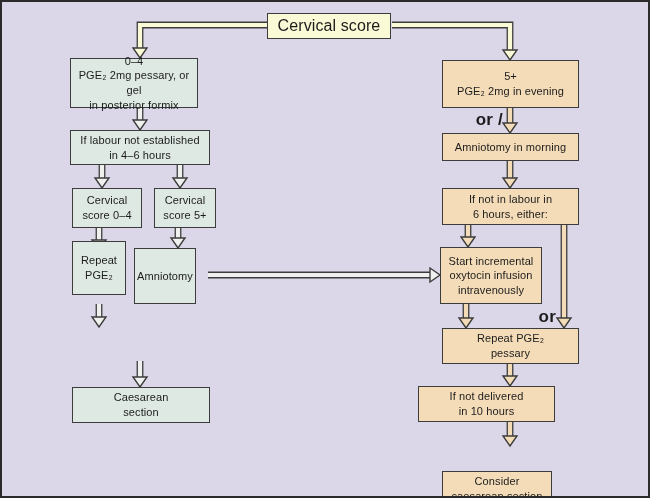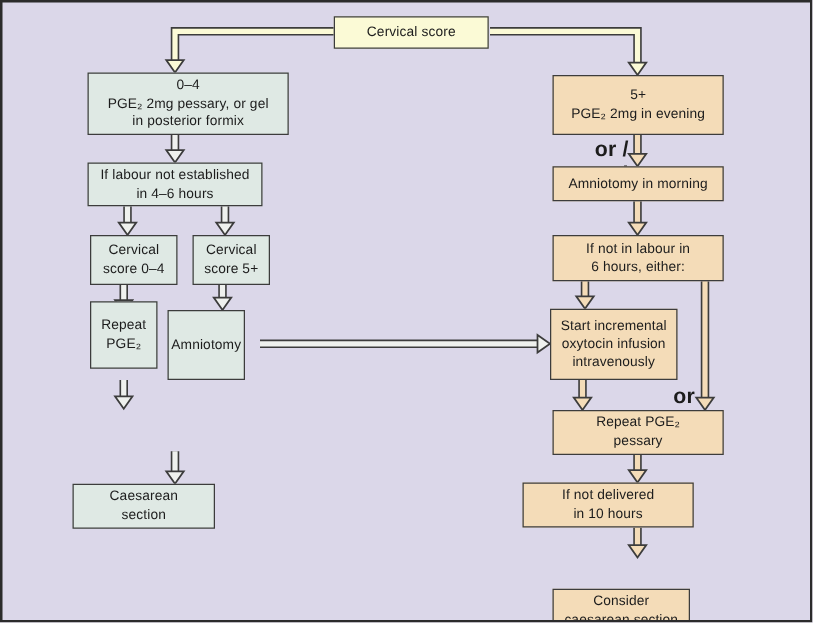--- a/index.html
+++ b/index.html
@@ -16,21 +16,21 @@
   .node{
     position:absolute;
     box-sizing:border-box;
     border:1.4px solid #3c3c3c;
     display:flex;align-items:center;justify-content:center;
     text-align:center;
     font-size:11px;line-height:1.32;color:#1c1c1c;
     white-space:pre-line;
     letter-spacing:.1px;
   }
-  .node.yellow{background:var(--yellow,#fbfad6);font-size:11px;}
+  .node.yellow{background:var(--yellow,#fbfad6);font-size:16px;}
   .node.green{background:var(--green,#dfe9e4);}
   .node.tan{background:var(--tan,#f4dcb8);}
   .edge-label{
     position:absolute;
     font-size:17px;font-weight:bold;color:#1c1c1c;
     text-align:right;letter-spacing:.2px;
   }
 </style>
 </head>
 <body>
@@ -88,21 +88,21 @@
       <polygon points="501,374 515,374 508,384" fill="#f4dcb8" stroke="#3c3c3c" stroke-width="1.4" stroke-linejoin="miter"></polygon>
       <path d="M508,420 L508,435" fill="none" stroke="#3c3c3c" stroke-width="6.8" stroke-linejoin="miter"></path>
       <path d="M508,420 L508,435" fill="none" stroke="#f4dcb8" stroke-width="4.2" stroke-linejoin="miter"></path>
       <polygon points="501,434 515,434 508,444" fill="#f4dcb8" stroke="#3c3c3c" stroke-width="1.4" stroke-linejoin="miter"></polygon>
     </svg>
 
   <div class="node yellow" style="left:265px;top:11px;width:124px;height:26px">
     <span>Cervical score</span>
   </div>
 
-  <div class="node green" style="left:68px;top:56px;width:161px;height:50px">
+  <div class="node green" style="left:68px;top:56px;width:128px;height:50px">
     <span>0–4
 PGE₂ 2mg pessary, or gel
 in posterior formix</span>
   </div>
 
   <div class="node green" style="left:68px;top:128px;width:140px;height:35px">
     <span>If labour not established
 in 4–6 hours</span>
   </div>
 
@@ -119,21 +119,21 @@
   <div class="node green" style="left:70px;top:239px;width:54px;height:54px">
     <span>Repeat
 PGE₂</span>
   </div>
 
   <div class="node green" style="left:132px;top:246px;width:62px;height:56px">
     <span>Amniotomy</span>
   </div>
 
 
-  <div class="node green" style="left:56px;top:385px;width:114px;height:36px">
+  <div class="node green" style="left:70px;top:385px;width:138px;height:36px">
     <span>Caesarean
 section</span>
   </div>
 
   <div class="node tan" style="left:440px;top:58px;width:137px;height:48px">
     <span>5+
 PGE₂ 2mg in evening</span>
   </div>
 
   <div class="edge-label" style="left:443px;top:108px;width:58px">or / and</div>

